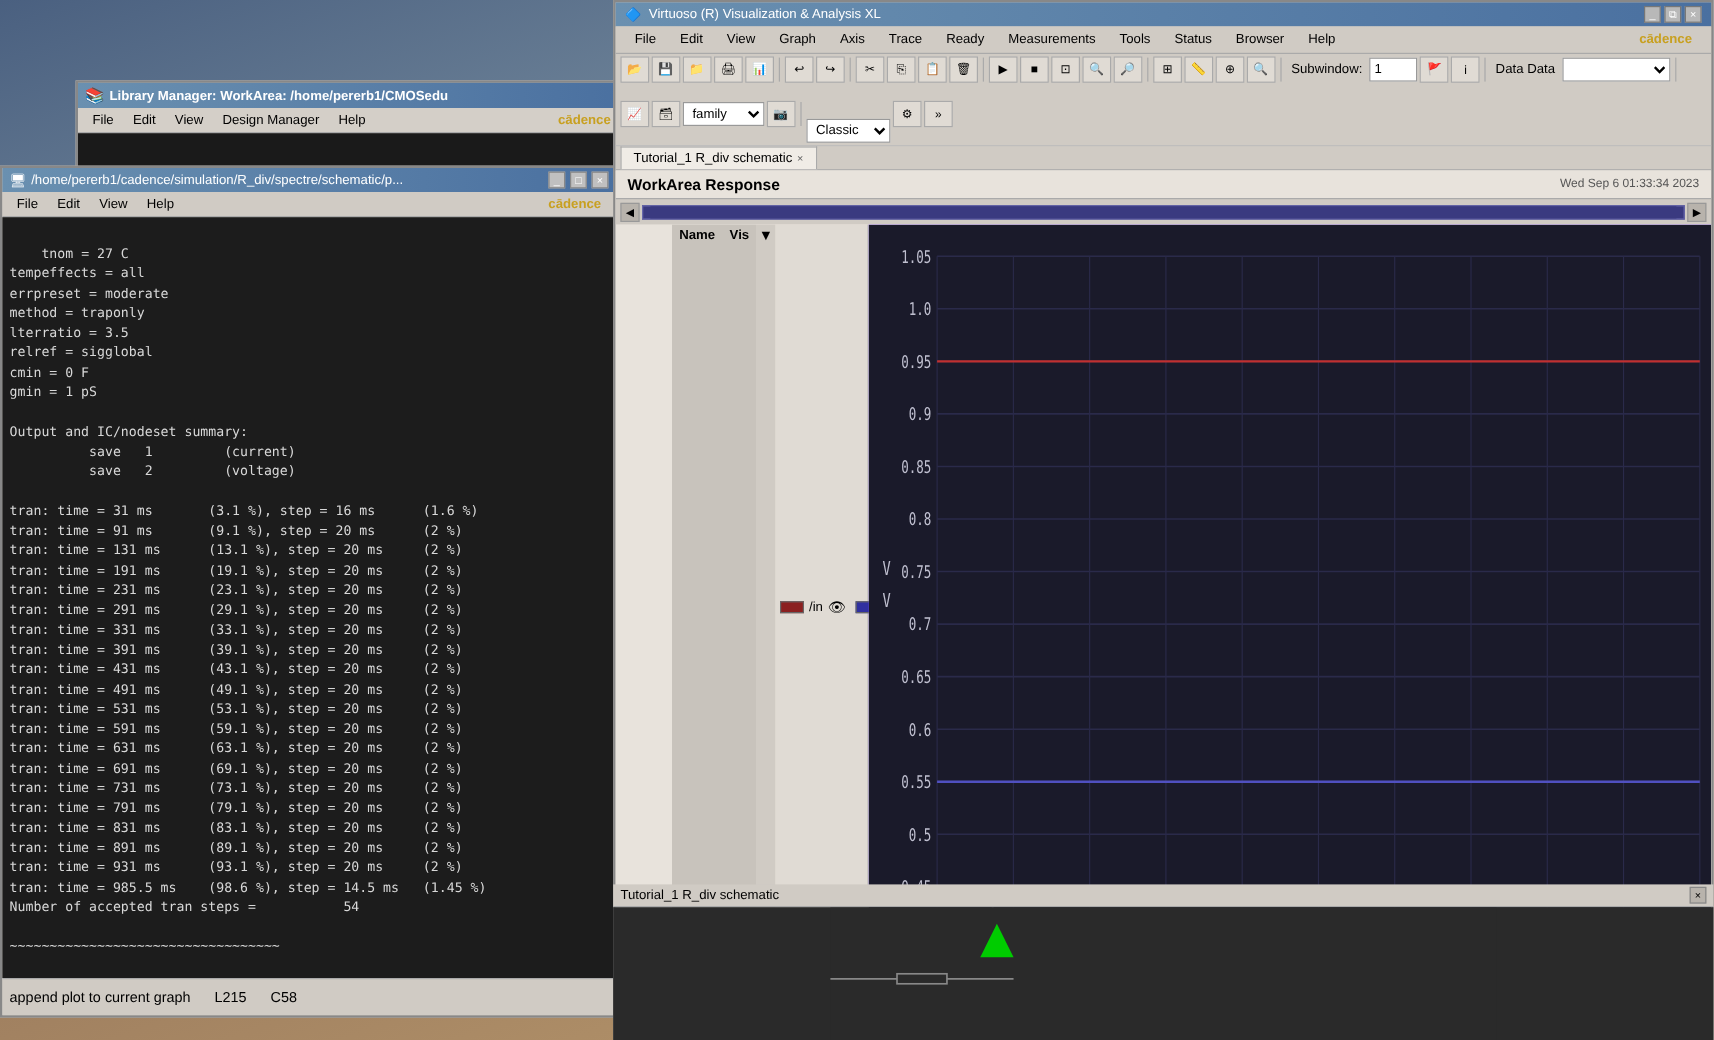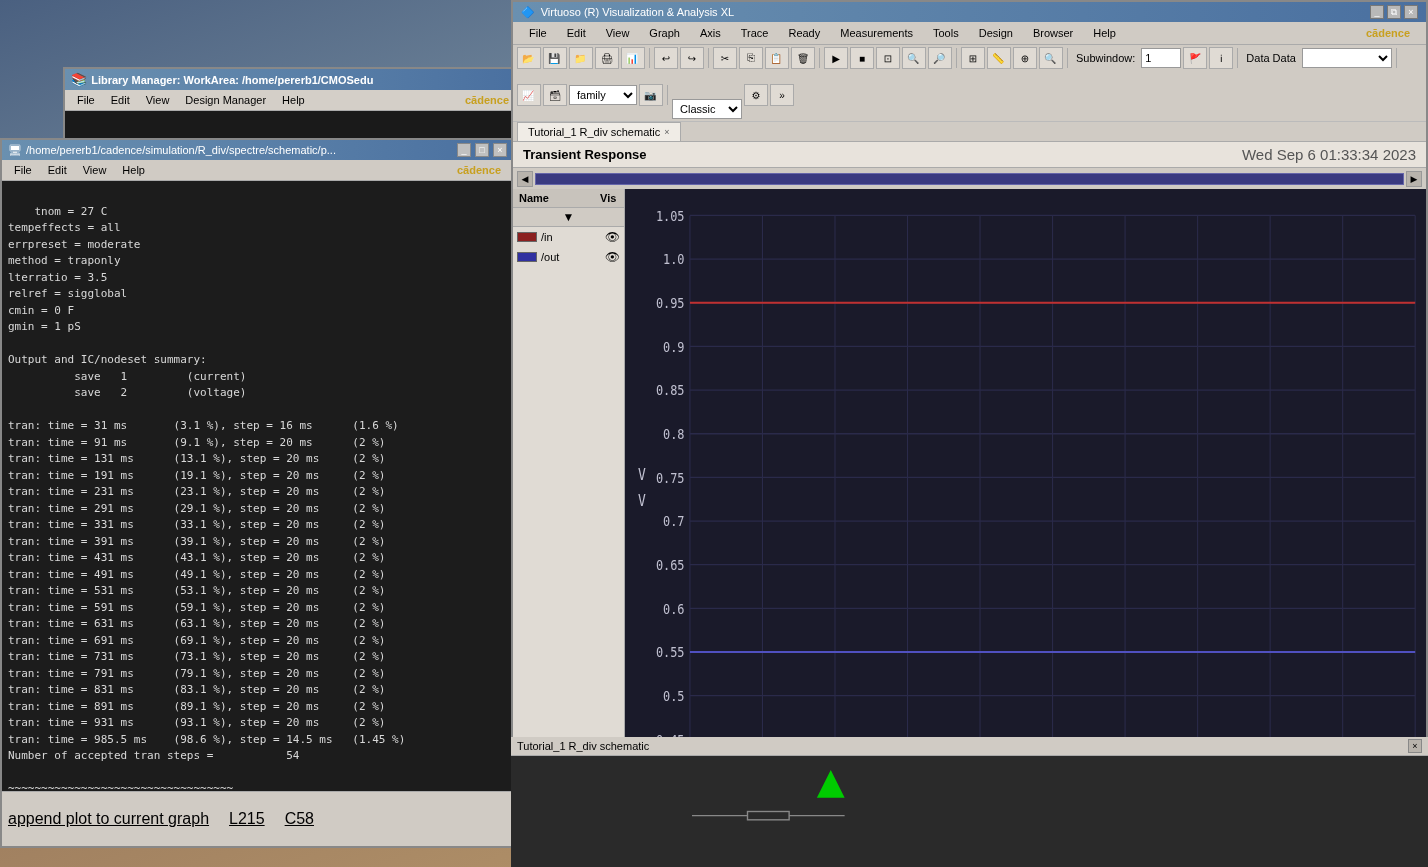--- a/index.html
+++ b/index.html
@@ -55,22 +55,22 @@
       background: #d0cbc4; border-bottom: 1px solid #aaa;
       display: flex; gap: 0; padding: 2px 4px;
     }
     .terminal-win .menu-bar span { padding: 2px 8px; cursor: pointer; font-size: 11px; }
     .cadence-brand { color: #c8a020; font-weight: bold; font-size: 13px; }
     .terminal-win .content {
       flex: 1; background: #1c1c1c; color: #d8d8d8; font-family: monospace; font-size: 11px;
       padding: 6px; overflow: hidden; line-height: 1.5; white-space: pre;
     }
     .terminal-win .status-bar {
-      background: #d0cbc4; border-top: 1px solid #aaa; padding: 18px 6px;
-      font-size: 16px; display: flex; gap: 20px; align-items: center; text-decoration: underline;
+      background: #d0cbc4; border-top: 1px solid #aaa; padding: 8px 6px;
+      font-size: 12px; display: flex; gap: 20px; align-items: center;
     }
 
     
     .virtuoso-win {
       position: absolute; left: 511px; top: 0; right: 0; bottom: 0;
       background: #d0cbc4; border: 2px solid #888; z-index: 12;
       display: flex; flex-direction: column;
     }
     .virtuoso-win .title-bar {
       background: linear-gradient(90deg, #6a90b0, #4a70a0);
@@ -122,22 +122,22 @@
       flex: 1; display: flex; flex-direction: column; background: #e8e3dc; overflow: hidden;
     }
     .plot-header {
       display: flex; justify-content: space-between; align-items: center;
       padding: 4px 10px; background: #e8e3dc; font-size: 11px;
     }
     .plot-body {
       flex: 1; display: flex; overflow: hidden;
     }
     .trace-panel {
-      width: 112px; background: #e0dbd4; border-right: 1px solid #aaa;
-      display: flex; flex-direction: column;
+      width: 164px; background: #e0dbd4; border-right: 1px solid #aaa;
+      display: flex; flex-direction: row; margin-left: 47px;
     }
     .trace-panel .tp-header {
       display: flex; background: #c8c3bc; border-bottom: 1px solid #aaa; font-size: 11px; font-weight: bold;
     }
     .trace-panel .tp-header div { flex: 1; padding: 3px 6px; }
     .trace-panel .tp-filter {
       padding: 2px; display: flex; justify-content: center;
       background: #d0cbc4; border-bottom: 1px solid #aaa;
     }
     .trace-panel .tp-item {
@@ -300,21 +300,21 @@
   <div class="menu-bar">
     <span>File</span>
     <span>Edit</span>
     <span>View</span>
     <span>Graph</span>
     <span>Axis</span>
     <span>Trace</span>
     <span>Ready</span>
     <span>Measurements</span>
     <span>Tools</span>
-    <span>Design</span>
+    <span>Status</span>
     <span>Browser</span>
     <span>Help</span>
     <span class="cadence-brand" style="margin-left:auto;">cādence</span>
   </div>
 
   <div class="toolbar">
     <div class="tb-btn">📂</div>
     <div class="tb-btn">💾</div>
     <div class="tb-btn">📁</div>
     <div class="tb-btn">🖨</div>
@@ -363,22 +363,22 @@
 
   <div class="tab-bar">
     <div class="tab active">
       <span>Tutorial_1 R_div schematic</span>
       <span class="close-x">×</span>
     </div>
   </div>
 
   <div class="plot-area">
     <div class="plot-header">
-      <span style="font-size:13px; font-weight:bold;">Transient Response</span>
-      <span style="font-size:15px; color:#555;">Wed Sep 6 01:33:34 2023</span>
+      <span style="font-size:13px; font-weight:bold;">WorkArea Response</span>
+      <span style="font-size:10px; color:#555;">Wed Sep 6 01:33:34 2023</span>
     </div>
 
     <div class="plot-navigator">
       <div class="nav-btn">◀</div>
       <div class="nav-slider">
         <div class="slider-thumb-l"></div>
         <div class="slider-thumb-r"></div>
         <div style="position:absolute;inset:0;background:#3a3a80;"></div>
       </div>
       <div class="nav-btn">▶</div>

